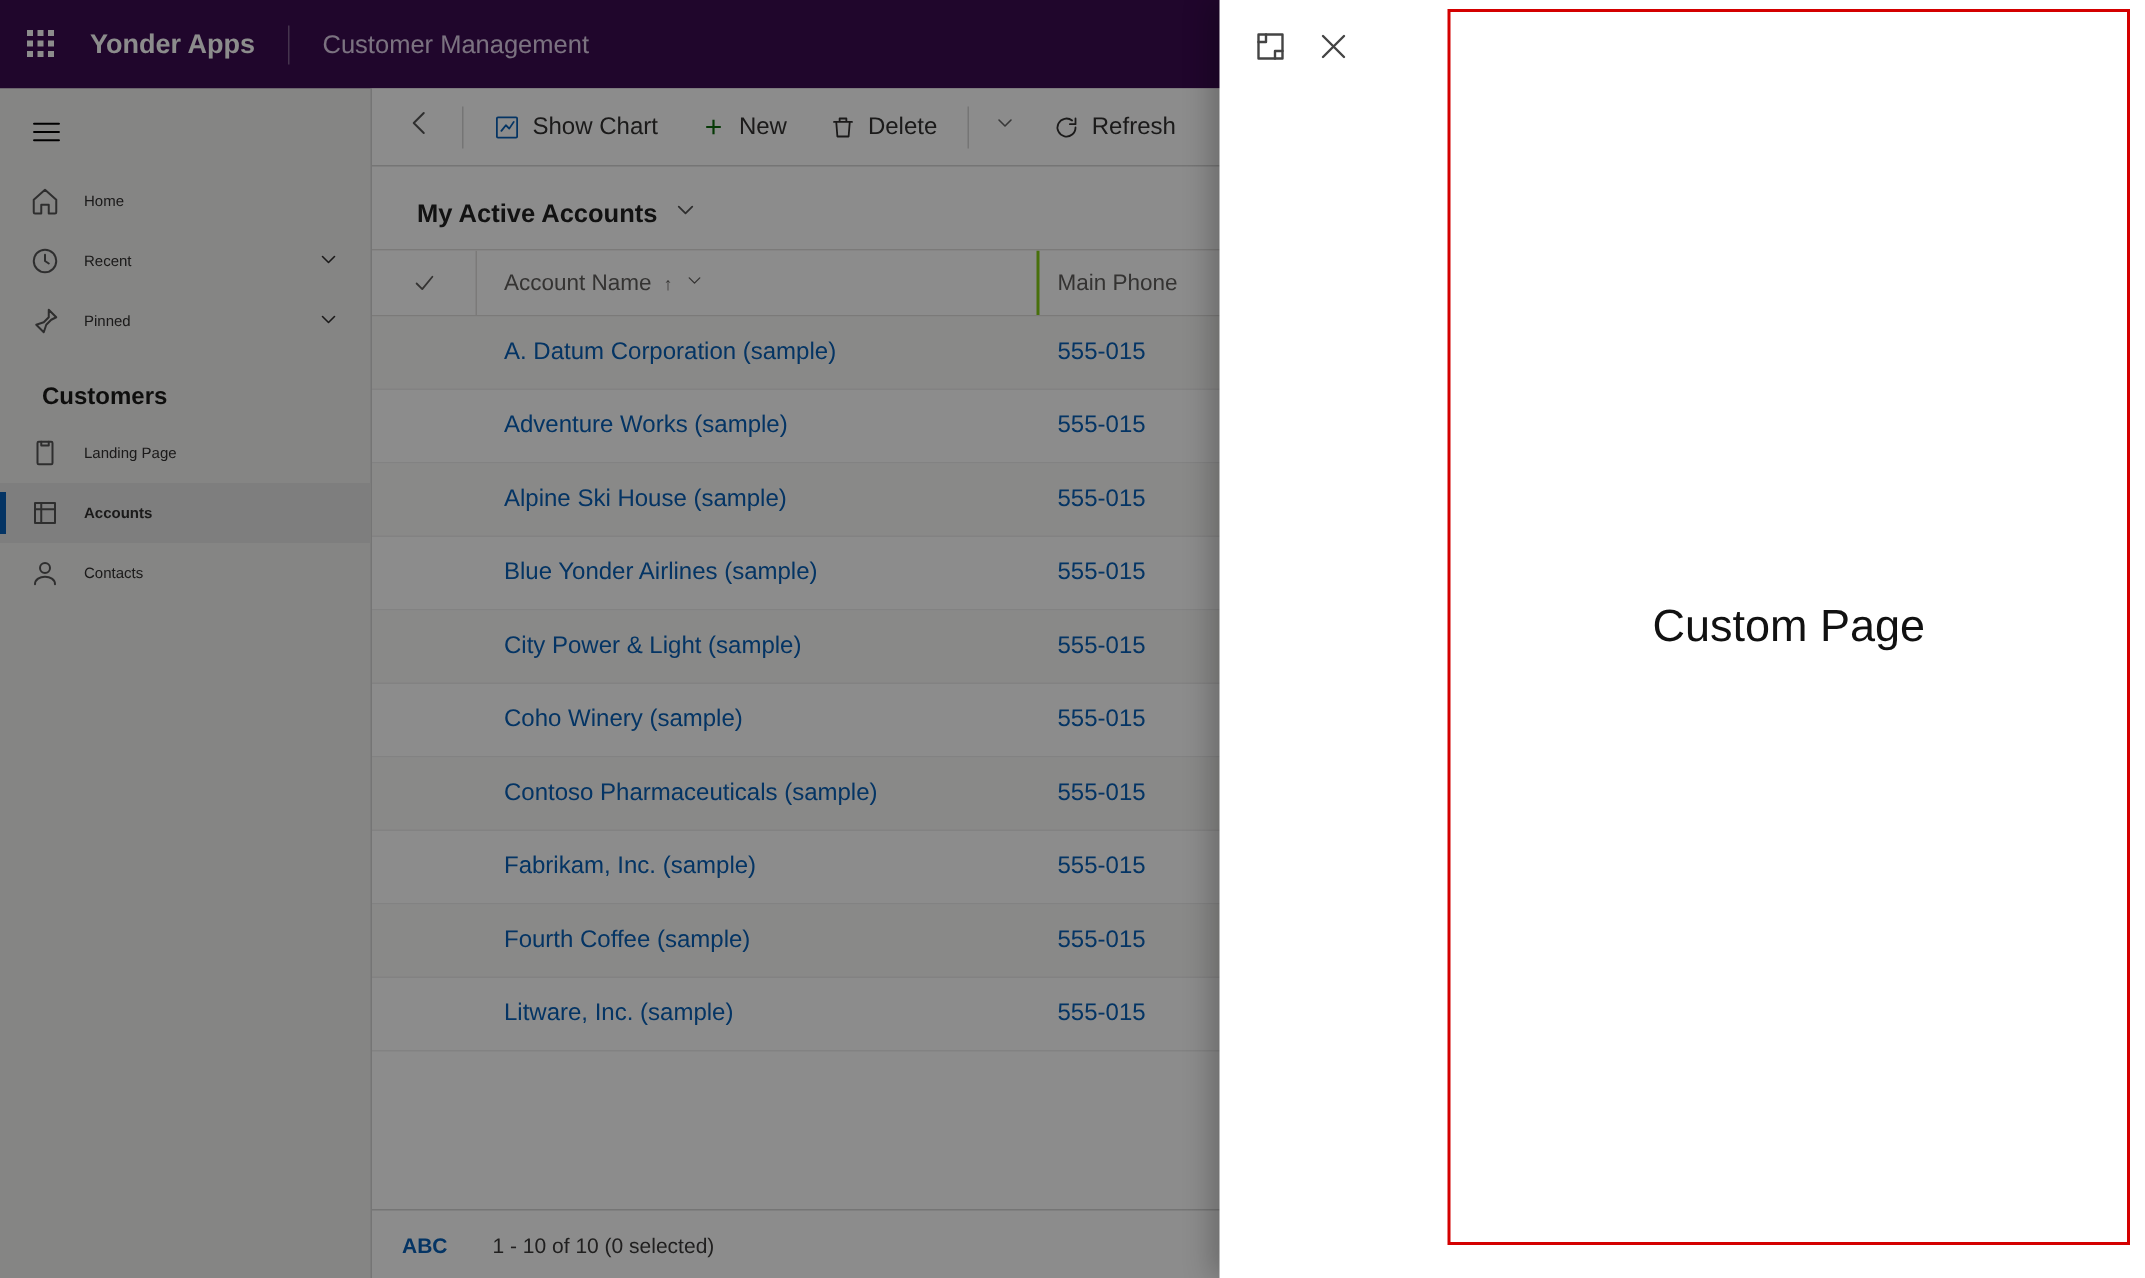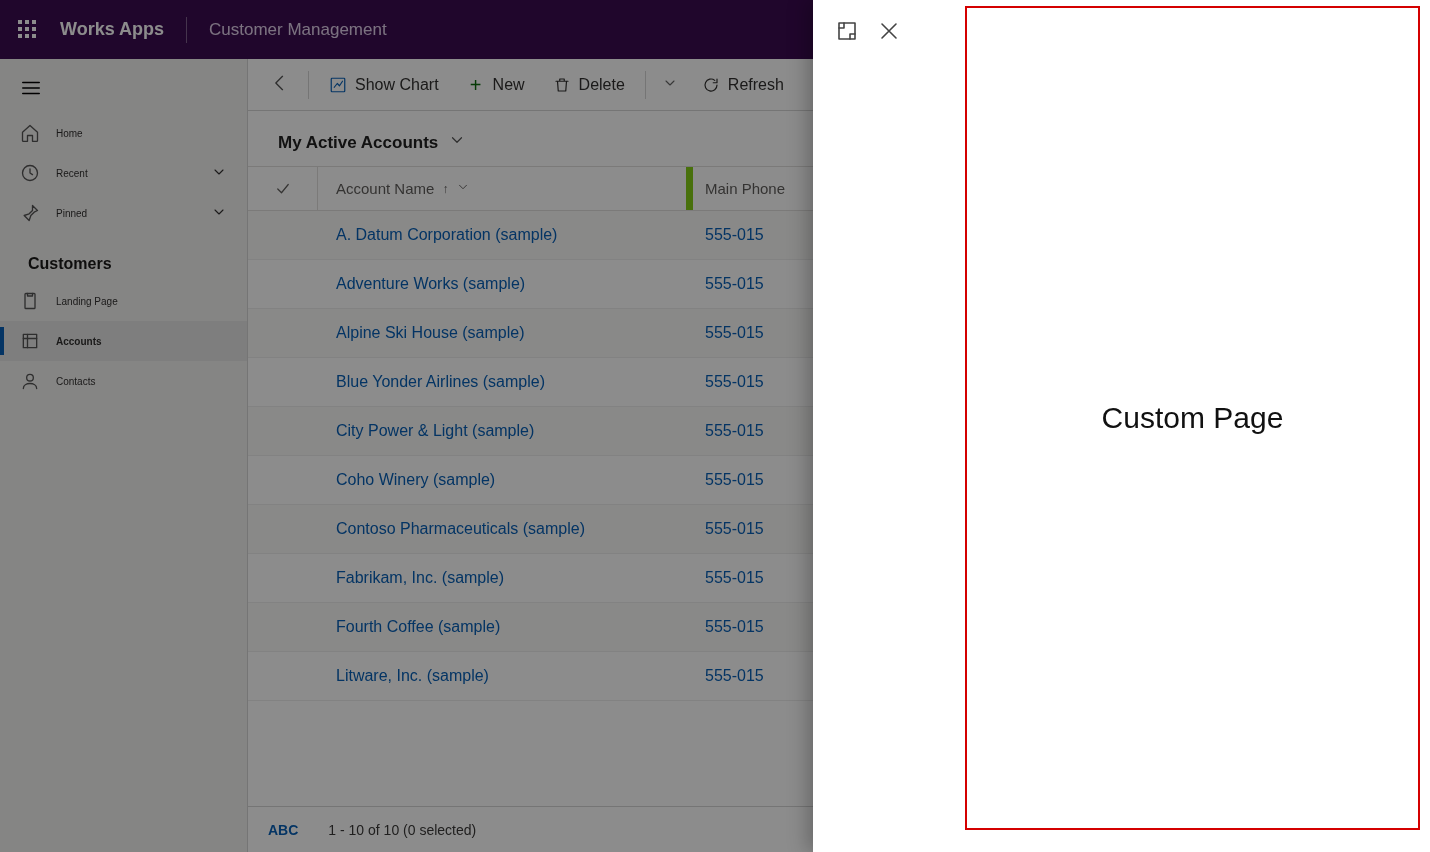--- a/index.html
+++ b/index.html
@@ -38,21 +38,21 @@
     .cmd-btn .ico.green { color:#0b6a0b; font-size:20px; line-height:1; }
     .cmd-dd { padding:6px 8px; color:#666; cursor:pointer; }
 
     .view-header { padding: 20px 30px 12px; display:flex; align-items:center; gap:10px; }
     .view-header h2 { font-size: 17px; font-weight:700; color:#222; }
     .view-header .chev { font-size:18px; color:#555; }
 
     .grid { flex:1; overflow:auto; border-top:1px solid #e1dfdd; }
     .grid-head { display:flex; align-items:center; height:44px; border-bottom:1px solid #e1dfdd; background:#fff; font-size:15px; color:#605e5c; }
     .col-sel { width:70px; display:flex; justify-content:center; border-right:1px solid #e1dfdd; height:100%; align-items:center; }
-    .col-name { flex:0 0 375px; padding-left:18px; display:flex; align-items:center; gap:8px; border-right:7px solid #84cc16; height:100%; }
+    .col-name { flex:0 0 375px; padding-left:18px; display:flex; align-items:center; gap:8px; border-right:2px solid #84cc16; height:100%; }
     .col-phone { flex:0 0 200px; padding-left:12px; display:flex; align-items:center; height:100%; }
     .sort-up { font-size:12px; }
     .grid-row { display:flex; align-items:center; height:49px; border-bottom:1px solid #ededed; }
     .grid-row:nth-child(odd){ background:#faf9f8; }
     .grid-row .col-sel { border-right:none; }
     .grid-row .col-name { border-right:none; }
     .grid-row .col-name a { color:#0860b6; font-size:16px; text-decoration:none; }
     .grid-row .col-phone { color:#0860b6; font-size:16px; }
 
     .status-bar { height:46px; border-top:1px solid #d6d6d6; display:flex; align-items:center; padding:0 20px; gap:30px; font-size:14px; color:#3b3a39; background:#fff; }
@@ -78,21 +78,21 @@
       <span></span>
       <span></span>
       <span></span>
       <span></span>
       <span></span>
       <span></span>
       <span></span>
       <span></span>
       <span></span>
     </div>
-  <div class="app-name">Works Apps</div>
+  <div class="app-name">Yonder Apps</div>
   <div class="divider"></div>
   <div class="page-name">Customer Management</div>
 </div>
 
 <div class="main-wrap">
   <div class="sidebar">
     <div class="hamb">
       <svg viewBox="0 0 24 24">
           <path d="M3 6h18M3 12h18M3 18h18"></path>
         </svg>

